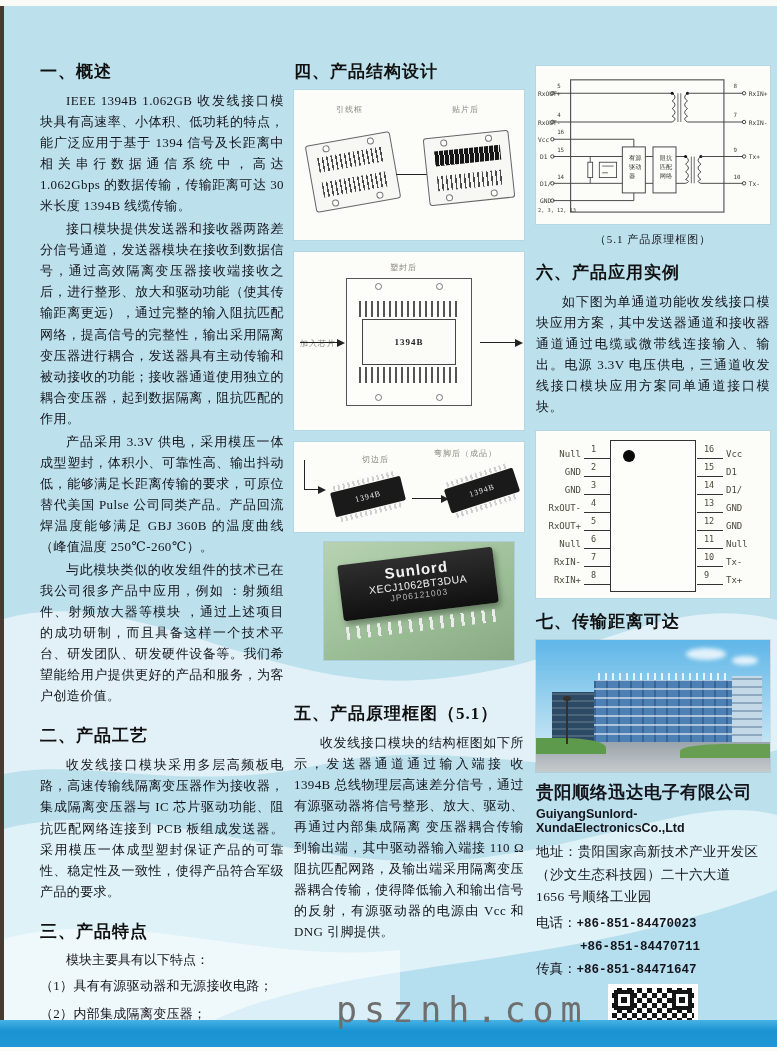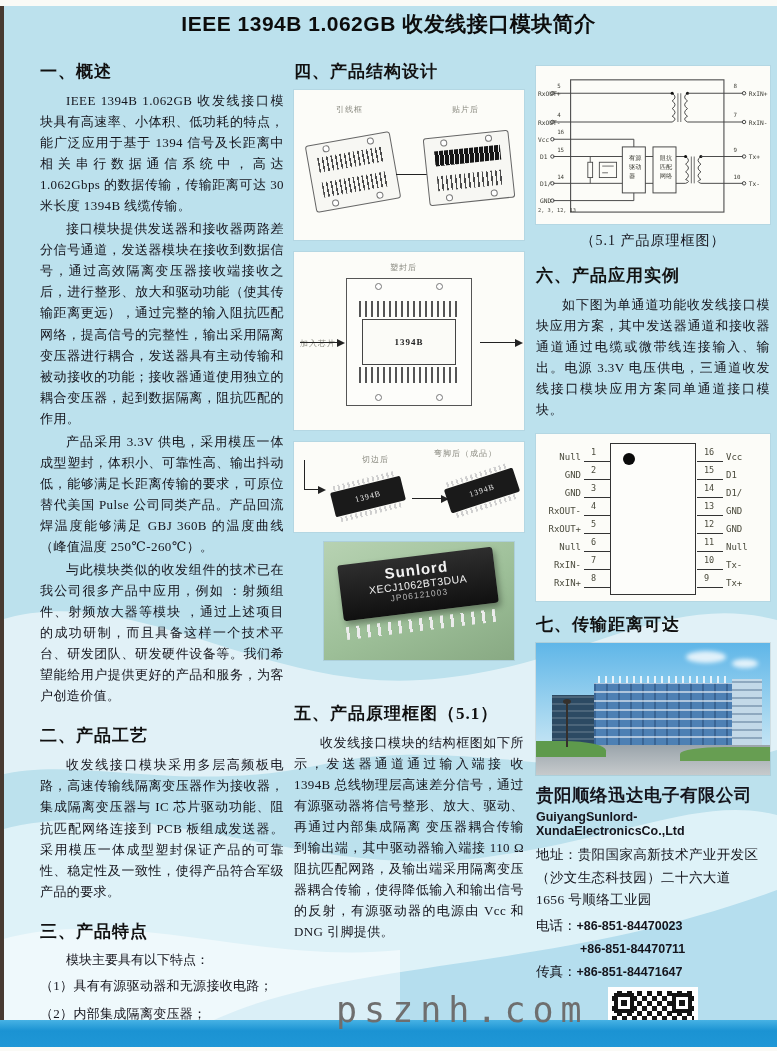--- a/index.html
+++ b/index.html
@@ -67,21 +67,21 @@
     background:linear-gradient(#2e2e2e,#101010); border-radius:3px; text-align:center; color:#f2f2f2;
     font-family:"Liberation Sans","DejaVu Sans",sans-serif; box-shadow:2px 4px 6px rgba(0,0,0,0.35); }
   .comp-brand { font-size:15px; font-weight:bold; letter-spacing:1px; margin-top:5px; }
   .comp-model { font-size:10.5px; letter-spacing:0.5px; }
   .comp-batch { font-size:8.5px; color:#b5b5b5; letter-spacing:1px; }
   .comp-pins { position:absolute; left:22px; top:76px; width:150px; height:13px; transform:rotate(-7deg);
     background:repeating-linear-gradient(90deg,#ececec 0 3px, transparent 3px 10.5px); }
 
   
   .schembox { height:158px; padding:4px 2px; }
-  .schem-caption { text-align:center; font-size:14px; margin:8px 0 4px; letter-spacing:1px; }
+  .schem-caption { text-align:center; font-size:11px; margin:8px 0 4px; letter-spacing:1px; }
   svg text { font-family:"DejaVu Sans Mono",monospace; fill:#3c3c34; }
 
   
   .pinbox { height:167px; margin-bottom:4px; }
   .chip-rect { position:absolute; left:74px; top:9px; width:86px; height:152px; border:1.6px solid #333; background:#fdfdfa; }
   .pin1dot { position:absolute; left:12px; top:9px; width:12px; height:12px; background:#0a0a0a; border-radius:50%; }
   .pinrow { position:absolute; display:flex; align-items:flex-end; height:14px;
     font-family:"DejaVu Sans Mono",monospace; font-size:9px; color:#4a4a3c; }
   .pinrow .lbl { width:46px; }
   .pinrow.left { left:2px; } .pinrow.left .lbl { text-align:right; padding-right:3px; }
@@ -106,21 +106,21 @@
   .ground { position:absolute; left:0; bottom:0; width:100%; height:30px; background:linear-gradient(180deg,#9aa4ab,#c6cacc); }
   .grass-l { position:absolute; left:0; bottom:18px; width:70px; height:16px; background:#5e9a4c; border-radius:0 60% 0 0; }
   .grass-r { position:absolute; right:0; bottom:14px; width:90px; height:14px; background:#679e52; border-radius:50% 0 0 0; }
   .lamp { position:absolute; left:30px; top:60px; width:2px; height:44px; background:#35302c; }
   .lamp:before { content:""; position:absolute; top:-4px; left:-3px; width:8px; height:5px; background:#35302c; border-radius:50%; }
 
   
   .company-cn { font-size:17.5px; font-weight:bold; margin-top:8px; letter-spacing:0.5px; }
   .company-en { font-family:"Liberation Sans","DejaVu Sans",sans-serif; font-weight:bold; font-size:12.5px; margin:3px 0 6px; }
   .contact-line { font-size:13.5px; line-height:1.65; letter-spacing:0.4px; }
-  .contact-num { font-family:Liberation Sans, sans-serif; font-weight:bold; font-size:12.5px; }
+  .contact-num { font-family:Liberation Mono, monospace; font-weight:bold; font-size:12.5px; }
   .num-indent { padding-left:44px; }
   .contact-row { margin-top:6px; font-size:13.5px; }
 
   
   .qr-wrap { text-align:center; margin-top:10px; }
   .qr { position:relative; width:82px; height:82px; margin:0 auto; background:
       repeating-conic-gradient(#141414 0% 25%, #ffffff 0% 50%);
     background-size:10px 10px; outline:4px solid #fff; }
   .finder { position:absolute; width:20px; height:20px; background:#fff; border:4px solid #141414; }
   .finder:after { content:""; position:absolute; inset:3px; background:#141414; }
@@ -142,21 +142,20 @@
   <svg class="bg-waves" viewBox="0 0 777 1051" preserveAspectRatio="none">
     <path d="M0 620 C130 580 260 690 420 680 C580 670 660 590 777 620 L777 750 C620 800 470 730 320 765 C180 795 80 755 0 775 Z" fill="#ffffff" opacity="0.55"></path>
     <path d="M0 830 C150 790 310 880 480 858 C620 840 700 795 777 815 L777 1051 L0 1051 Z" fill="#eaf7fb" opacity="0.75"></path>
     <path d="M160 1051 C300 950 520 985 777 890 L777 1051 Z" fill="#9ed2e8" opacity="0.65"></path>
     <path d="M0 940 C120 905 260 965 400 950 L400 1051 L0 1051 Z" fill="#ffffff" opacity="0.5"></path>
   </svg>
 
   <div class="top-edge"></div>
   <div class="left-edge"></div>
 
-  <h1 class="page-title">IEEE 1394B 1.062GB 收发线接口模块简介</h1>
 
   <div class="col col-left">
     <div class="h2">一、概述</div>
     <p class="para">IEEE 1394B 1.062GB 收发线接口模块具有高速率、小体积、低功耗的特点，能广泛应用于基于 1394 信号及长距离中相关串行数据通信系统中，高达 1.062Gbps 的数据传输，传输距离可达 30 米长度 1394B 线缆传输。</p>
     <p class="para">接口模块提供发送器和接收器两路差分信号通道，发送器模块在接收到数据信号，通过高效隔离变压器接收端接收之后，进行整形、放大和驱动功能（使其传输距离更远），通过完整的输入阻抗匹配网络，提高信号的完整性，输出采用隔离变压器进行耦合，发送器具有主动传输和被动接收的功能；接收器通道使用独立的耦合变压器，起到数据隔离，阻抗匹配的作用。</p>
     <p class="para">产品采用 3.3V 供电，采用模压一体成型塑封，体积小、可靠性高、输出抖动低，能够满足长距离传输的要求，可原位替代美国 Pulse 公司同类产品。产品回流焊温度能够满足 GBJ 360B 的温度曲线（峰值温度 250℃-260℃）。</p>
     <p class="para">与此模块类似的收发组件的技术已在我公司很多产品中应用，例如 ：射频组件、射频放大器等模块 ，通过上述项目的成功研制，而且具备这样一个技术平台、研发团队、研发硬件设备等。我们希望能给用户提供更好的产品和服务，为客户创造价值。</p>
 
     <div class="h2" style="margin-top:18px;">二、产品工艺</div>
     <p class="para">收发线接口模块采用多层高频板电路，高速传输线隔离变压器作为接收器，集成隔离变压器与 IC 芯片驱动功能、阻抗匹配网络连接到 PCB 板组成发送器。采用模压一体成型塑封保证产品的可靠性、稳定性及一致性，使得产品符合军级产品的要求。</p>

